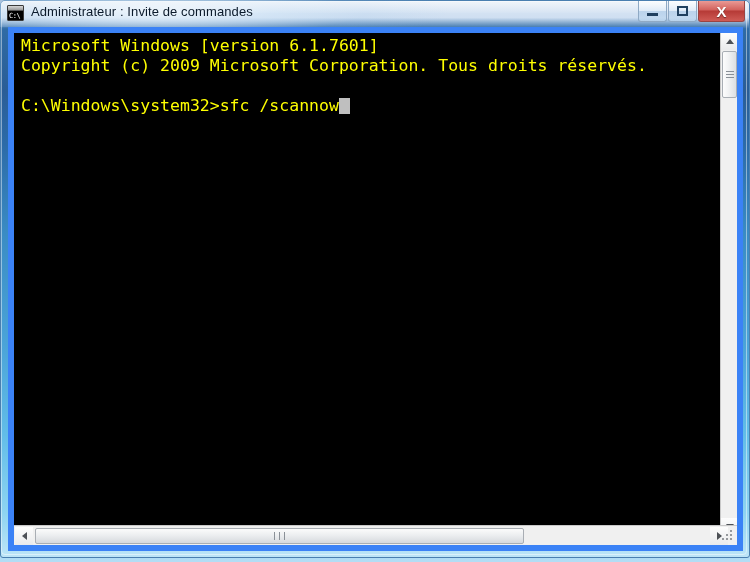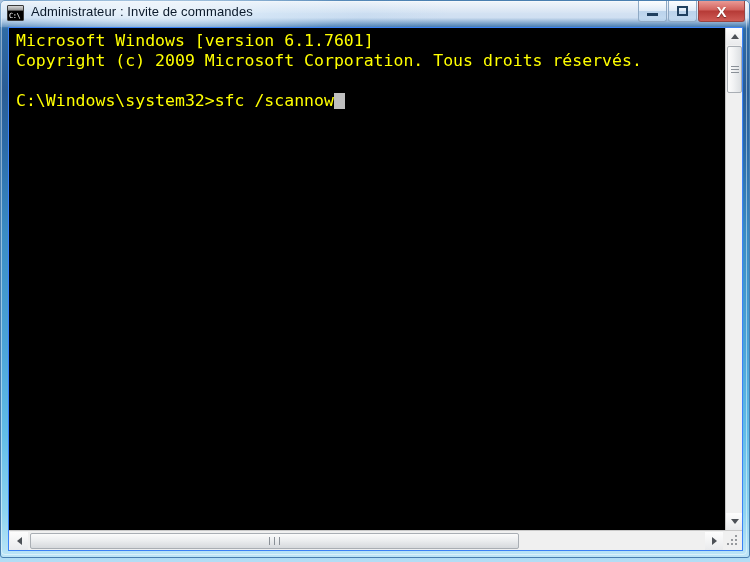--- a/index.html
+++ b/index.html
@@ -204,21 +204,21 @@
 
   
   #client {
     position: absolute;
     left: 8px;
     top: 27px;
     width: 735px;
     height: 524px;
     background: #000000;
     box-sizing: border-box;
-    border: 1px solid #3b82f6;
+    border: 6px solid #3b82f6;
     overflow: hidden;
   }
 
   #console-surface {
     position: absolute;
     left: 0; top: 0;
     width: 716px;
     height: 502px;
     background: #000000;
     overflow: hidden;

